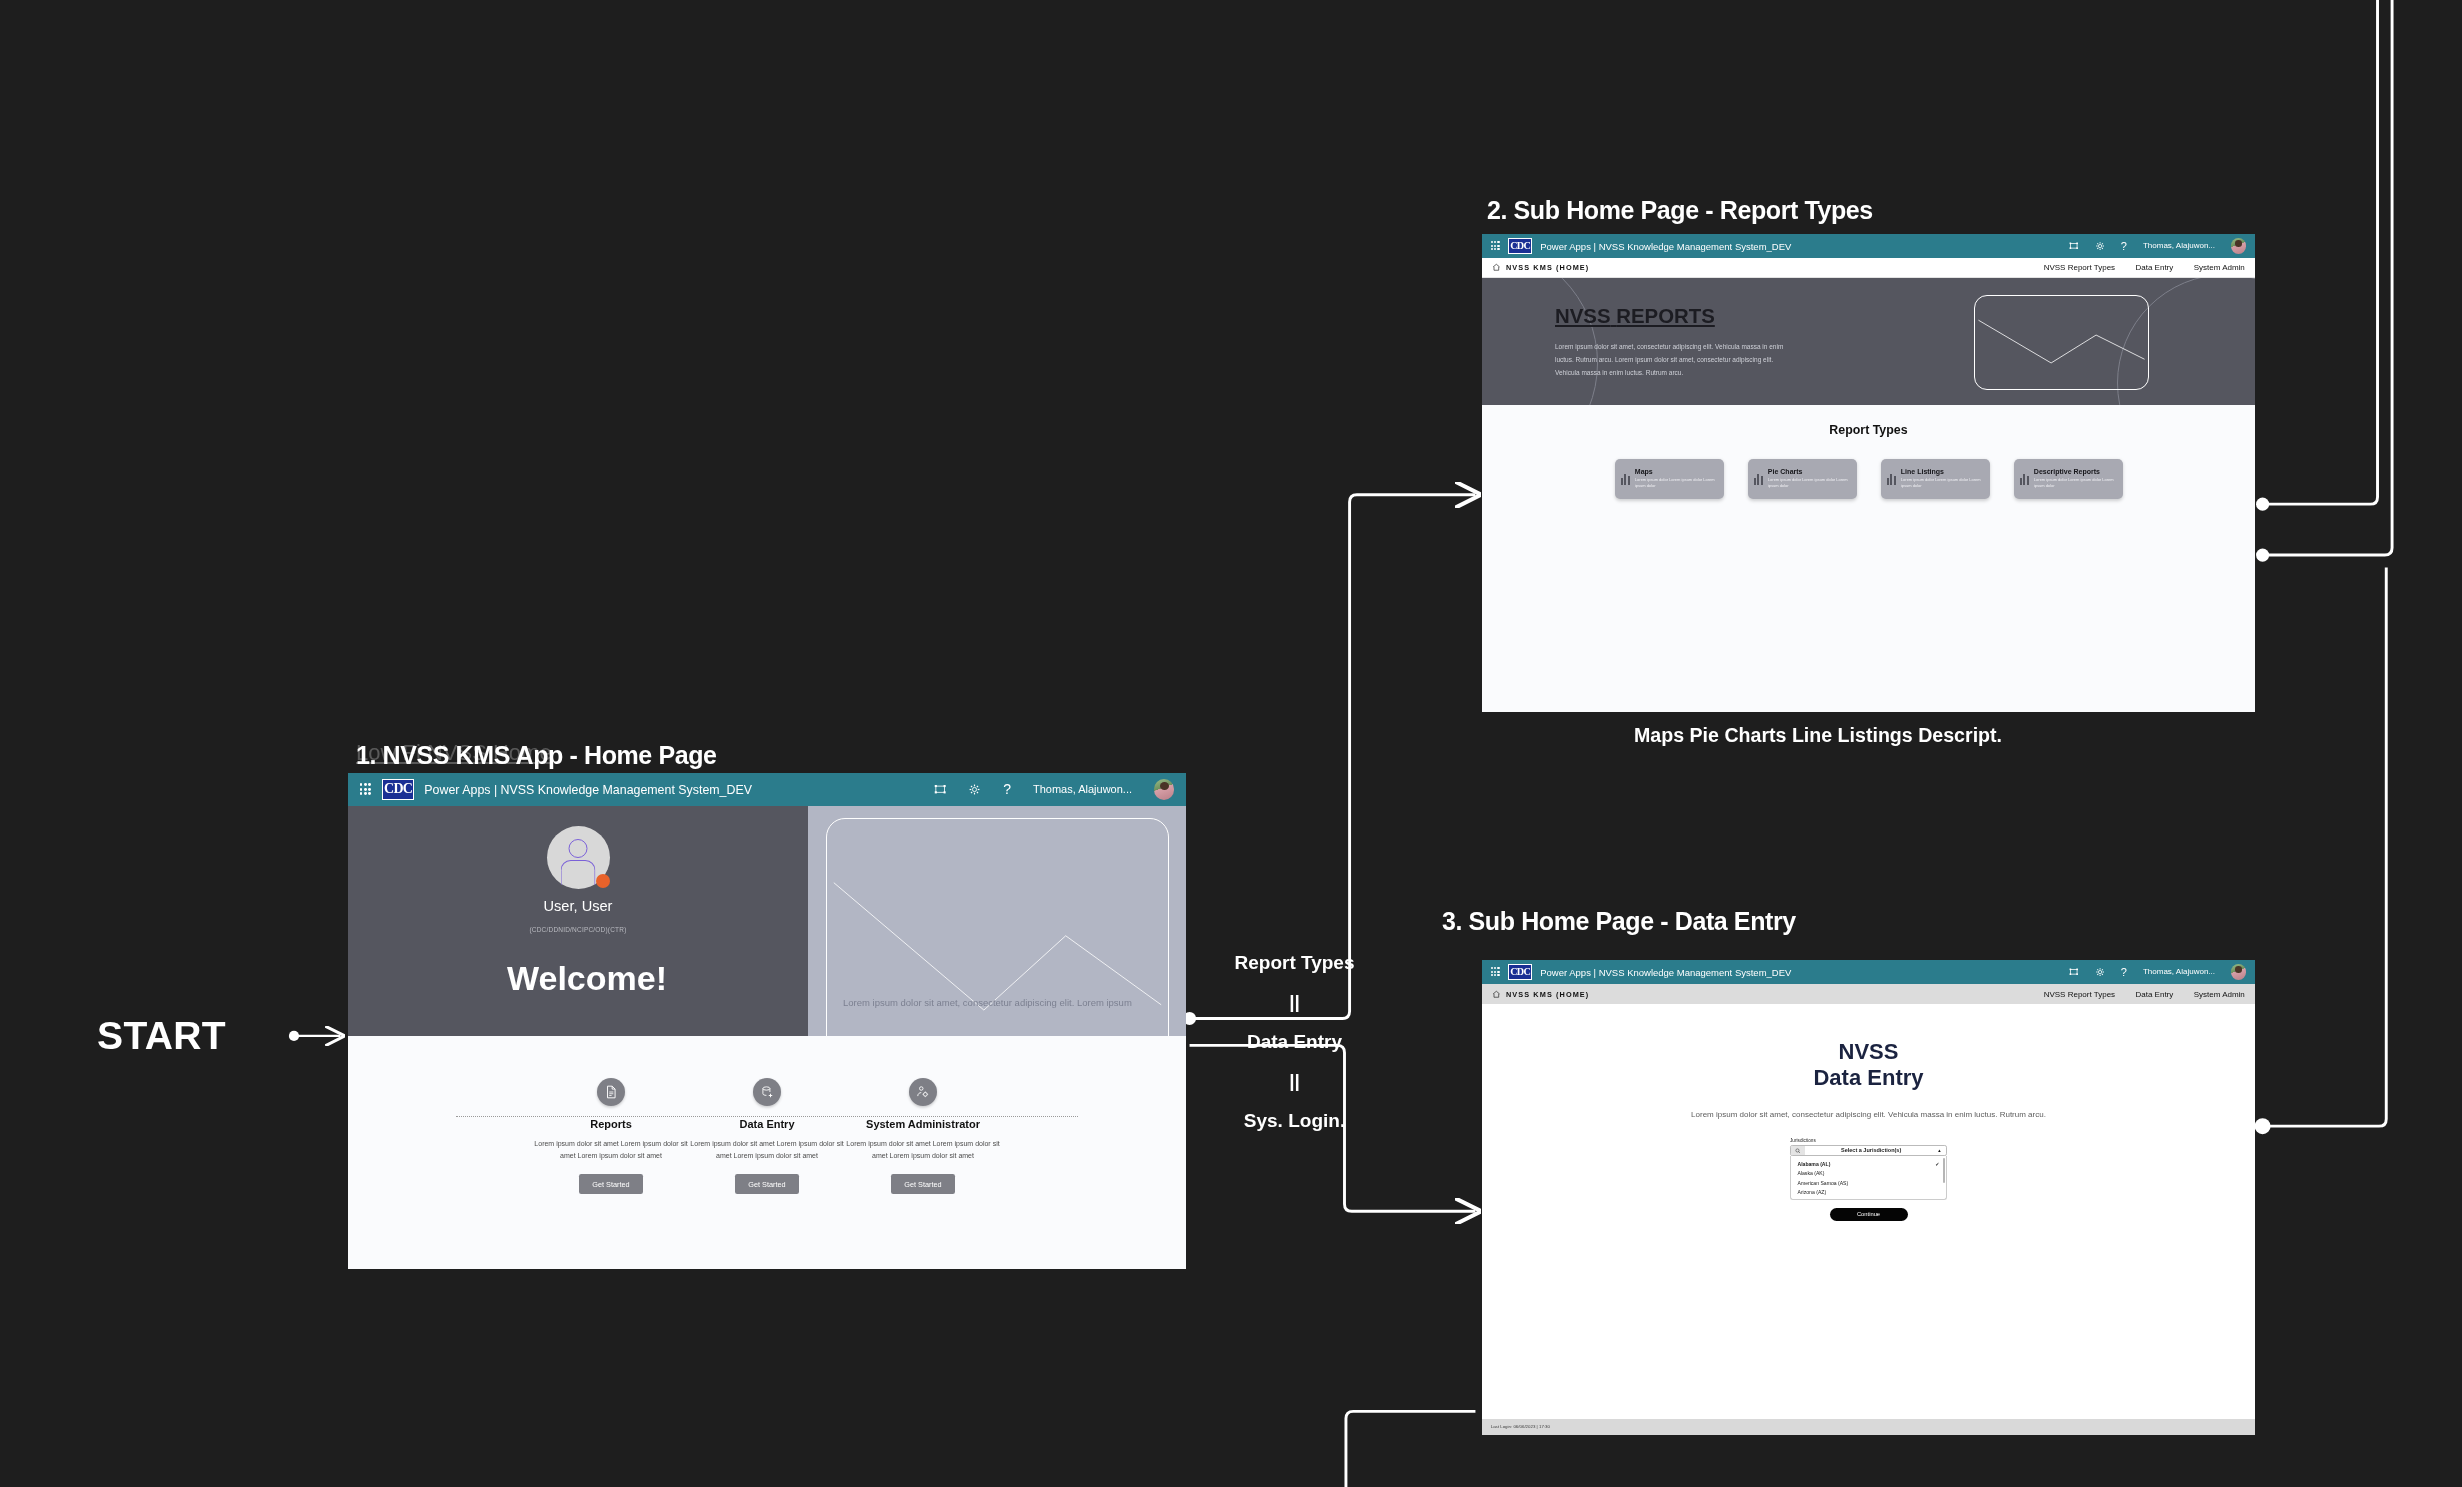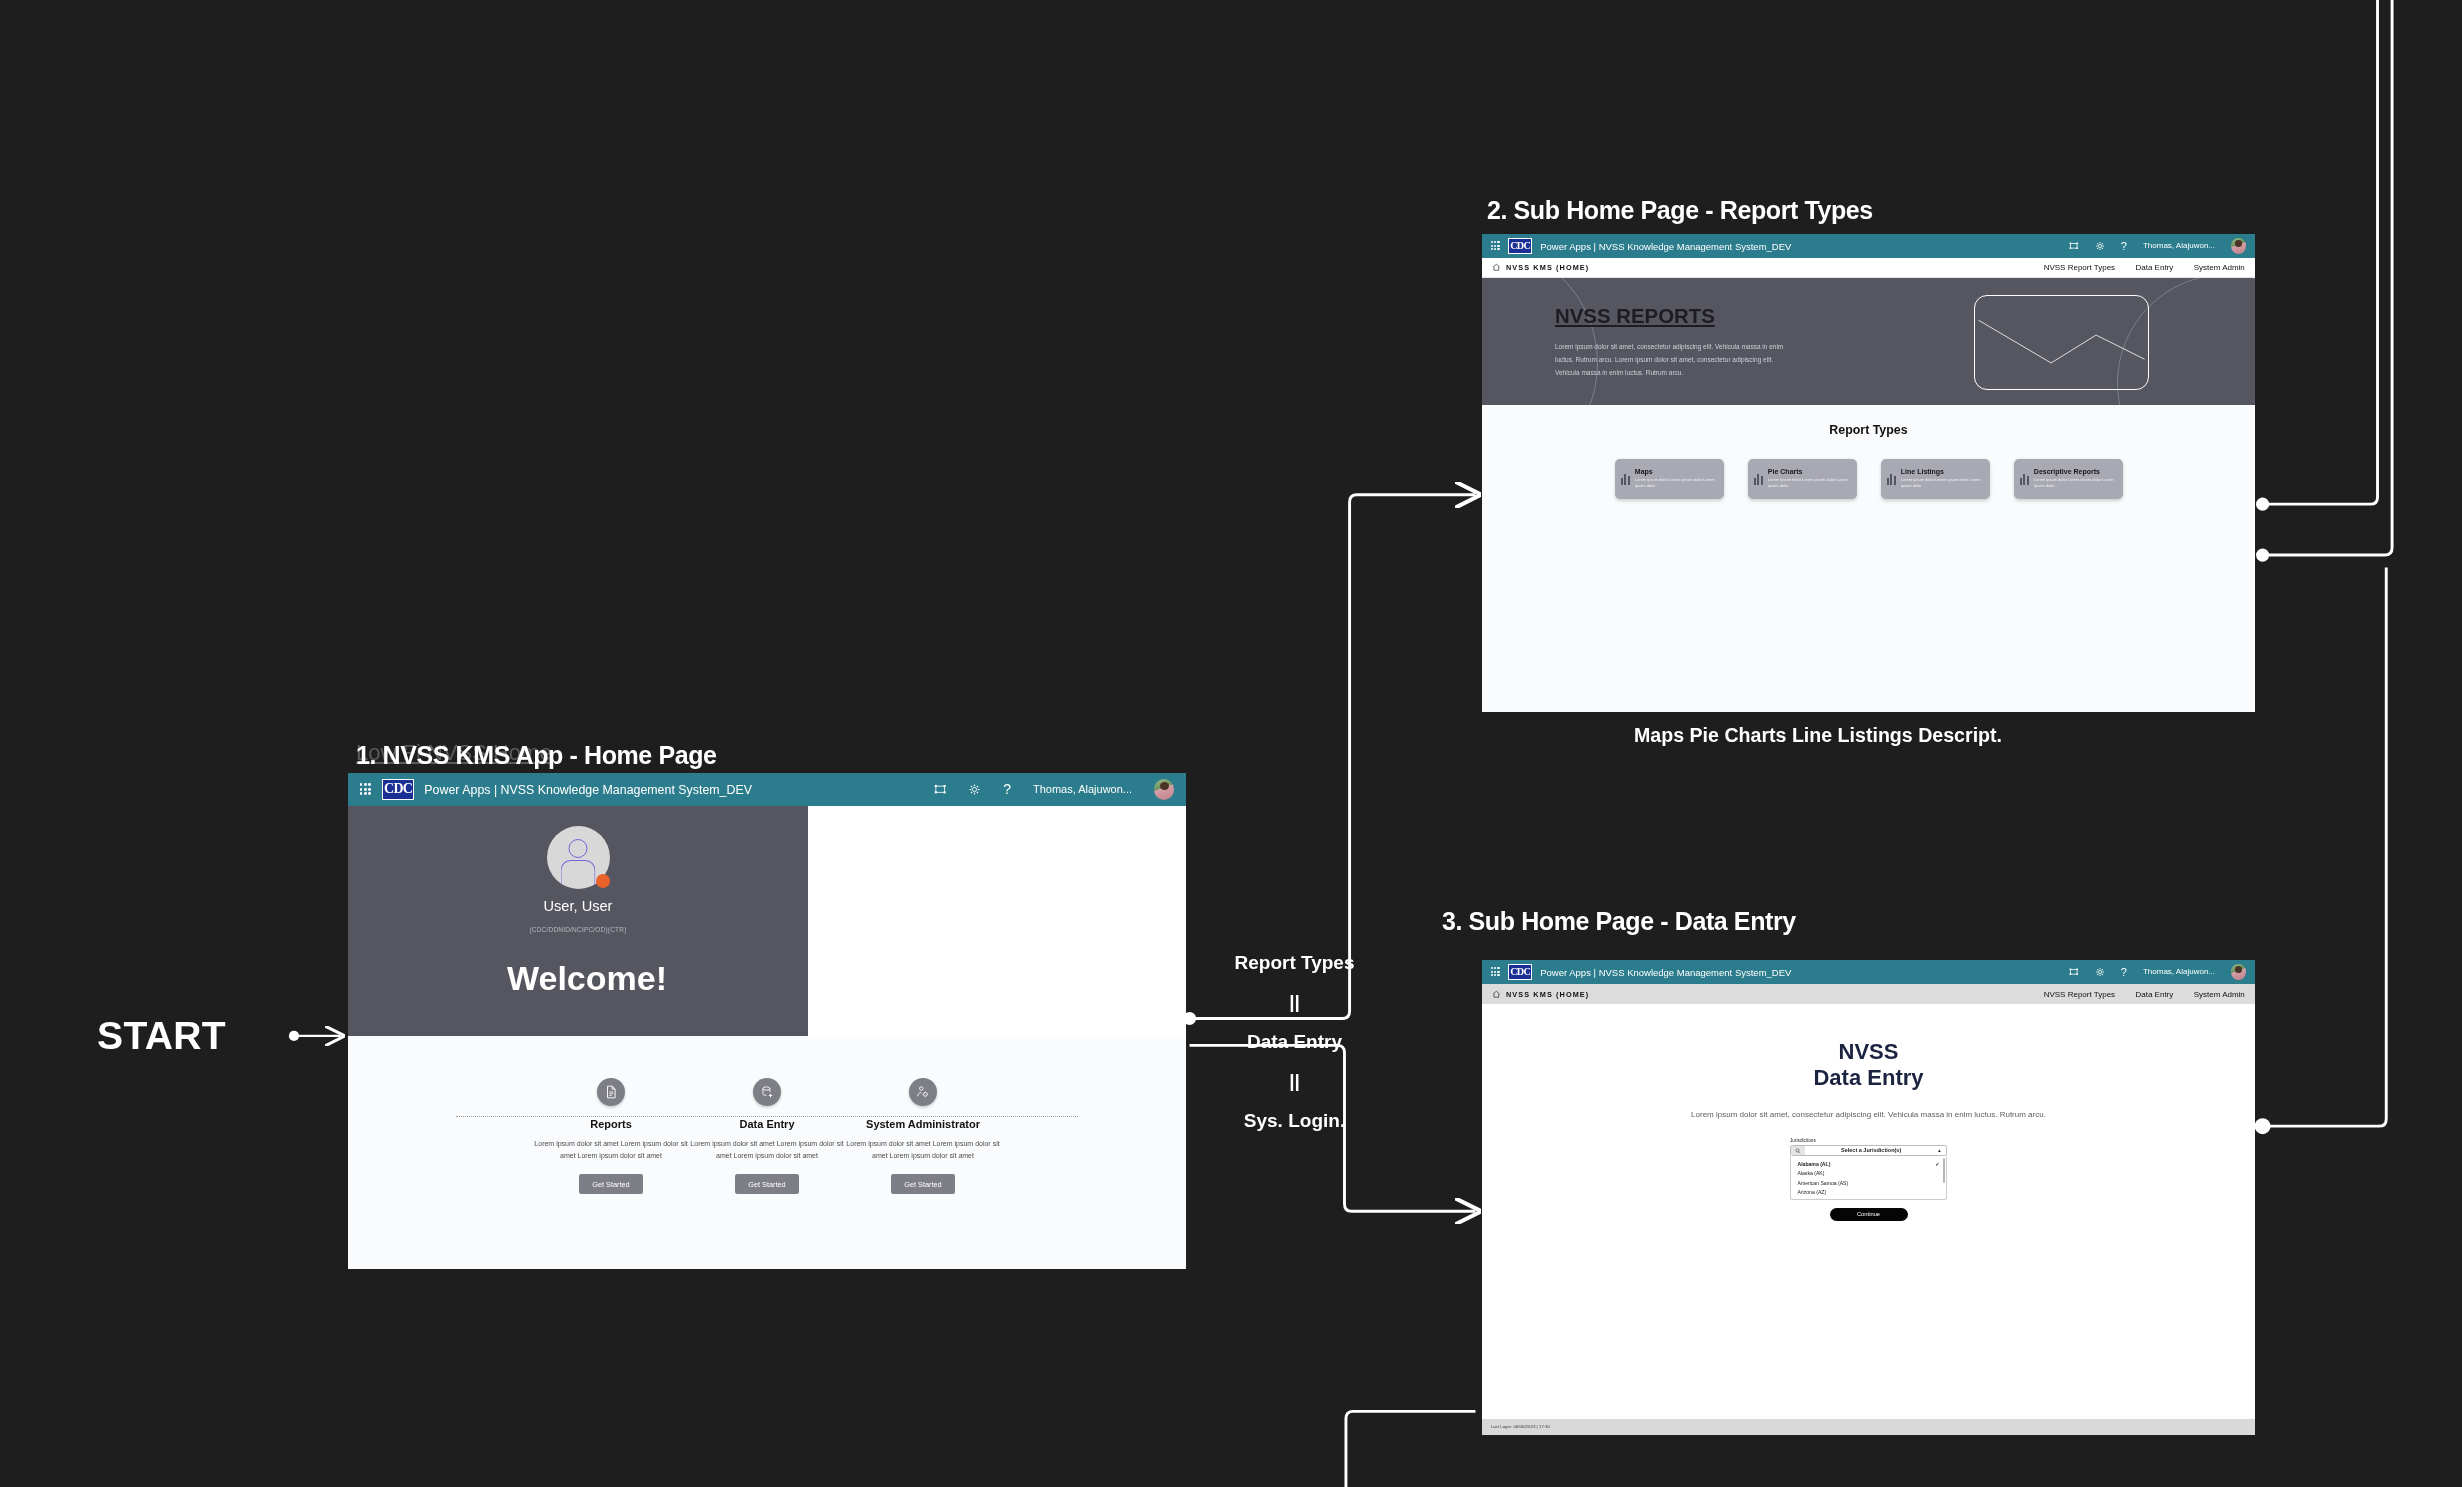--- a/index.html
+++ b/index.html
@@ -346,20 +346,28 @@
       <div class="hero1-left">
         <div class="usr-circle">
           <span class="head"></span>
             <span class="body"></span>
             <span class="dot"></span>
         </div>
         <div class="usr-name">User, User</div>
         <div class="usr-org">(CDC/DDNID/NCIPC/OD)(CTR)</div>
         <div class="welcome">Welcome!</div>
       </div>
+      <div class="hero1-right">
+        <div class="env">
+          <svg viewBox="0 0 100 100" preserveAspectRatio="none">
+            <path d="M2,24 L46,72 L70,44 L98,70" fill="none" stroke="#fff" stroke-width="0.8" vector-effect="non-scaling-stroke"></path>
+          </svg>
+        </div>
+        <div class="env-text">Lorem ipsum dolor sit amet, consectetur adipiscing elit. Lorem ipsum</div>
+      </div>
     </div>
 
     <div class="cards1">
       <div class="dline"></div>
 
       <div class="card1">
         <div class="cico">
           <svg width="14" height="14" viewBox="0 0 24 24">
               <path d="M6 2h8l5 5v15H6z" fill="none" stroke="#fff" stroke-width="1.6"></path>
               <path d="M14 2v5h5" fill="none" stroke="#fff" stroke-width="1.6"></path>

